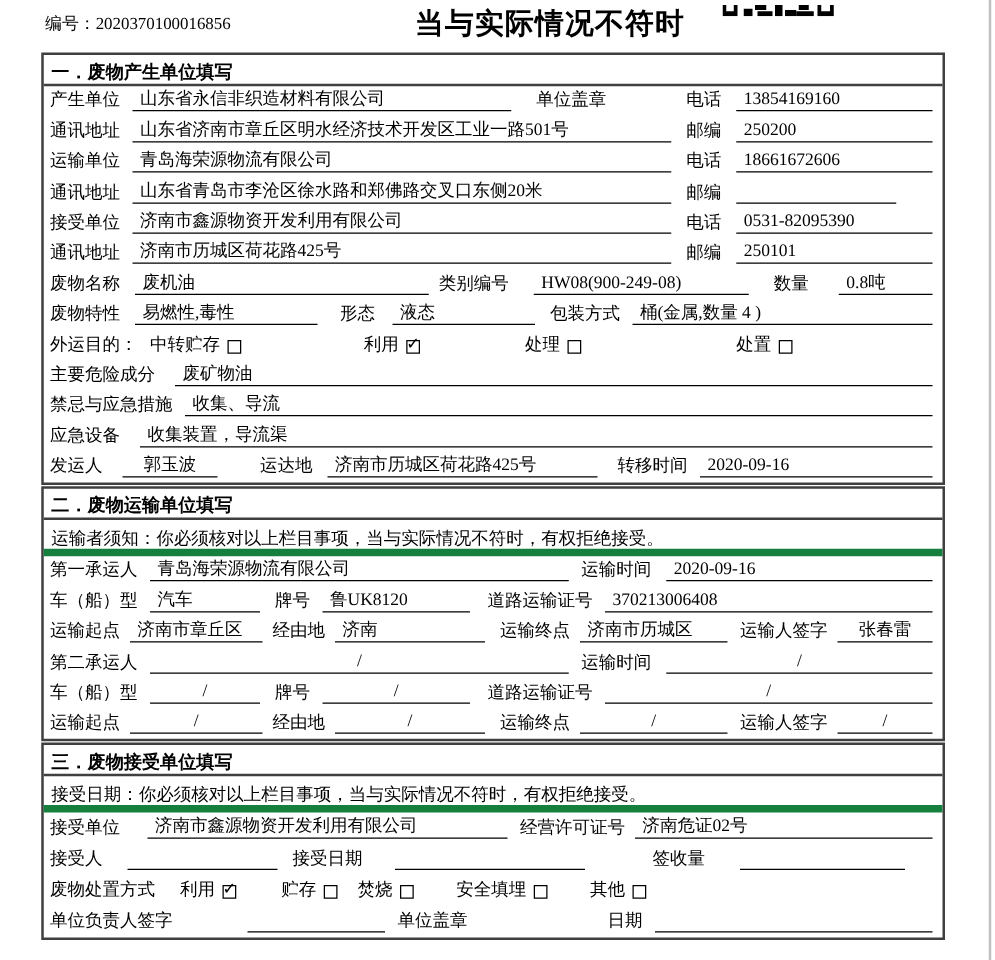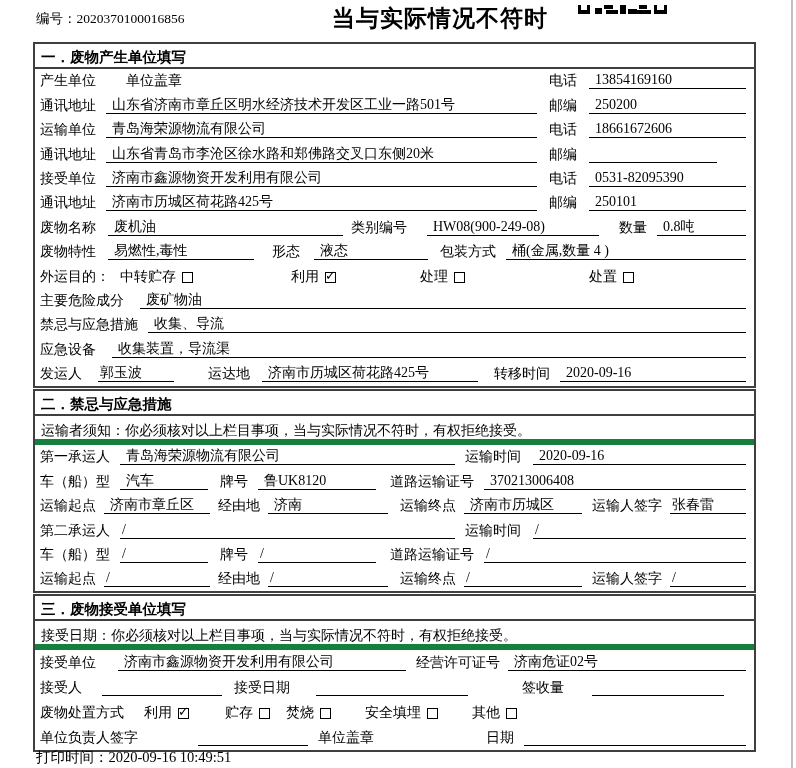--- a/index.html
+++ b/index.html
@@ -22,21 +22,21 @@
     height:25px; border-bottom:2px solid #3f3f3f; padding:4px 6px 0 6px;
     font-family:"Liberation Sans","DejaVu Sans",sans-serif; font-weight:bold; font-size:14.5px;
   }
   .notice { height:29px; border-bottom:6px solid #15803d; padding:6px 6px 0 6px; font-size:14px; }
   .row { display:flex; align-items:flex-end; height:24.4px; padding:0 8px 4px 5px; font-size:14px; line-height:17px; }
   .s3 .row { height:25px; }
   .lpart { width:509px; display:flex; align-items:flex-end; }
   .rpart { flex:1; display:flex; align-items:flex-end; }
   .l { white-space:nowrap; }
   .v { border-bottom:1.5px solid #000; padding:0 2px 0 6px; white-space:nowrap; overflow:hidden; min-height:17px; }
-  .v.c { text-align:left; padding:0 2px; }
+  .v.c { text-align:center; padding:0 2px; }
   .grow { flex:1; }
   .cb {
     display:inline-block; width:11px; height:11px; border:1.5px solid #000;
     margin-left:6px; position:relative; top:1px;
   }
   .cb i { font-style:normal; position:absolute; left:-1px; top:-4px; font-size:13px; line-height:13px; font-family:"DejaVu Sans",sans-serif; }
   .opt { display:flex; align-items:center; white-space:nowrap; }
   .print-line { position:absolute; left:36px; top:748px; font-size:14.5px; white-space:nowrap; }
 </style>
 </head>
@@ -65,20 +65,21 @@
   <div class="edge-line"></div>
 
   <div class="form">
 
     <div class="box">
       <div class="sech">一．废物产生单位填写</div>
 
       <div class="row">
         <div class="lpart">
           <span class="l" style="margin-right:10px">产生单位</span>
+          <span class="v" style="width:303px">山东省永信非织造材料有限公司</span>
           <span class="l" style="margin-left:20px">单位盖章</span>
         </div>
         <div class="rpart">
           <span class="l" style="margin-right:12px">电话</span>
           <span class="v grow">13854169160</span>
         </div>
       </div>
 
       <div class="row">
         <div class="lpart">
@@ -133,21 +134,21 @@
           <span class="l" style="margin-right:12px">邮编</span>
           <span class="v grow">250101</span>
         </div>
       </div>
 
       <div class="row">
         <span class="l" style="margin-right:12px">废物名称</span>
         <span class="v" style="width:235px">废机油</span>
         <span class="l" style="margin-left:8px;margin-right:20px">类别编号</span>
         <span class="v" style="width:172px">HW08(900-249-08)</span>
-        <span class="l" style="margin-left:20px;margin-right:10px">数量</span>
+        <span class="l" style="margin-left:20px;margin-right:24px">数量</span>
         <span class="v grow">0.8吨</span>
       </div>
 
       <div class="row">
         <span class="l" style="margin-right:12px">废物特性</span>
         <span class="v" style="width:146px">易燃性,毒性</span>
         <span class="l" style="margin-left:18px;margin-right:14px">形态</span>
         <span class="v" style="width:114px">液态</span>
         <span class="l" style="margin-left:12px;margin-right:10px">包装方式</span>
         <span class="v grow">桶(金属,数量 4 )</span>
@@ -200,21 +201,21 @@
         <span class="l" style="margin-right:16px">发运人</span>
         <span class="v c" style="width:76px">郭玉波</span>
         <span class="l" style="margin-left:34px;margin-right:12px">运达地</span>
         <span class="v" style="width:216px">济南市历城区荷花路425号</span>
         <span class="l" style="margin-left:16px;margin-right:10px">转移时间</span>
         <span class="v grow">2020-09-16</span>
       </div>
     </div>
 
     <div class="box">
-      <div class="sech">二．禁忌与应急措施</div>
+      <div class="sech">二．废物运输单位填写</div>
       <div class="notice">运输者须知：你必须核对以上栏目事项，当与实际情况不符时，有权拒绝接受。</div>
 
       <div class="row">
         <span class="l" style="margin-right:10px">第一承运人</span>
         <span class="v" style="width:335px">青岛海荣源物流有限公司</span>
         <span class="l" style="margin-left:10px;margin-right:12px">运输时间</span>
         <span class="v grow">2020-09-16</span>
       </div>
 
       <div class="row">
@@ -322,15 +323,14 @@
       <div class="row">
         <span class="l" style="margin-right:60px">单位负责人签字</span>
         <span class="v" style="width:110px"></span>
         <span class="l" style="margin-left:10px">单位盖章</span>
         <span class="l" style="margin-left:112px;margin-right:10px">日期</span>
         <span class="v grow"></span>
       </div>
     </div>
   </div>
 
-  <div class="print-line"><span>打印时间：</span><span>2020-09-16 10:49:51</span></div>
 
 </div>
 
 </body></html>

